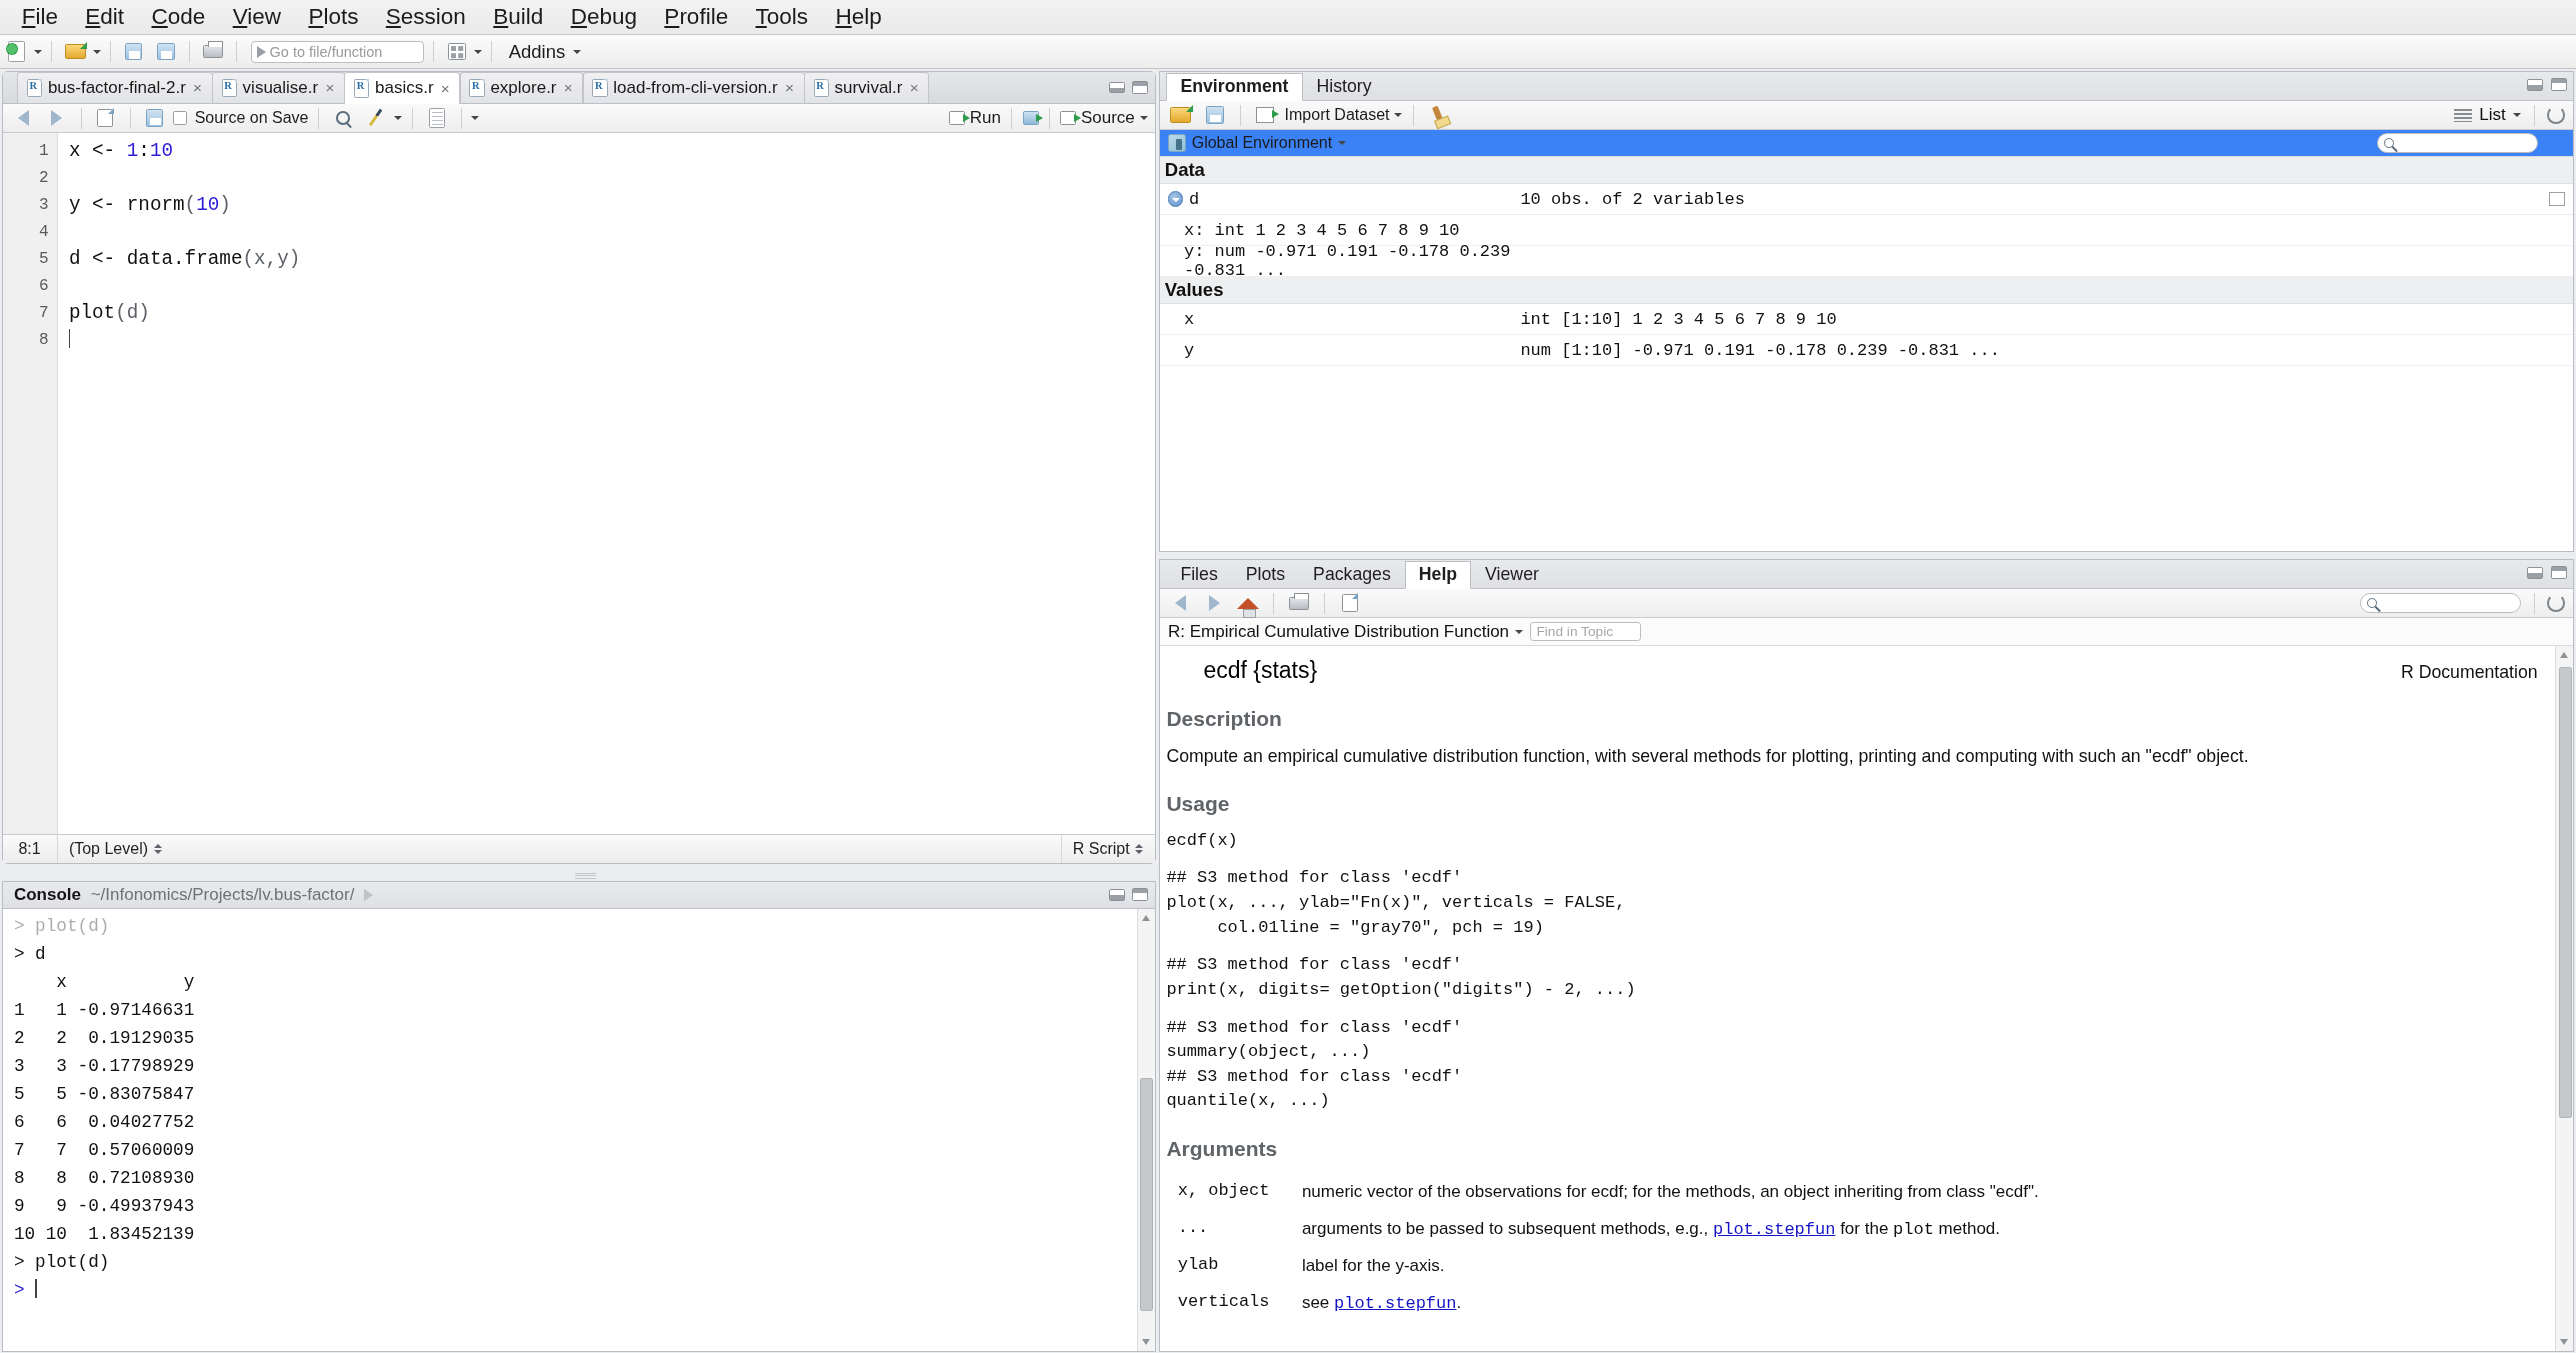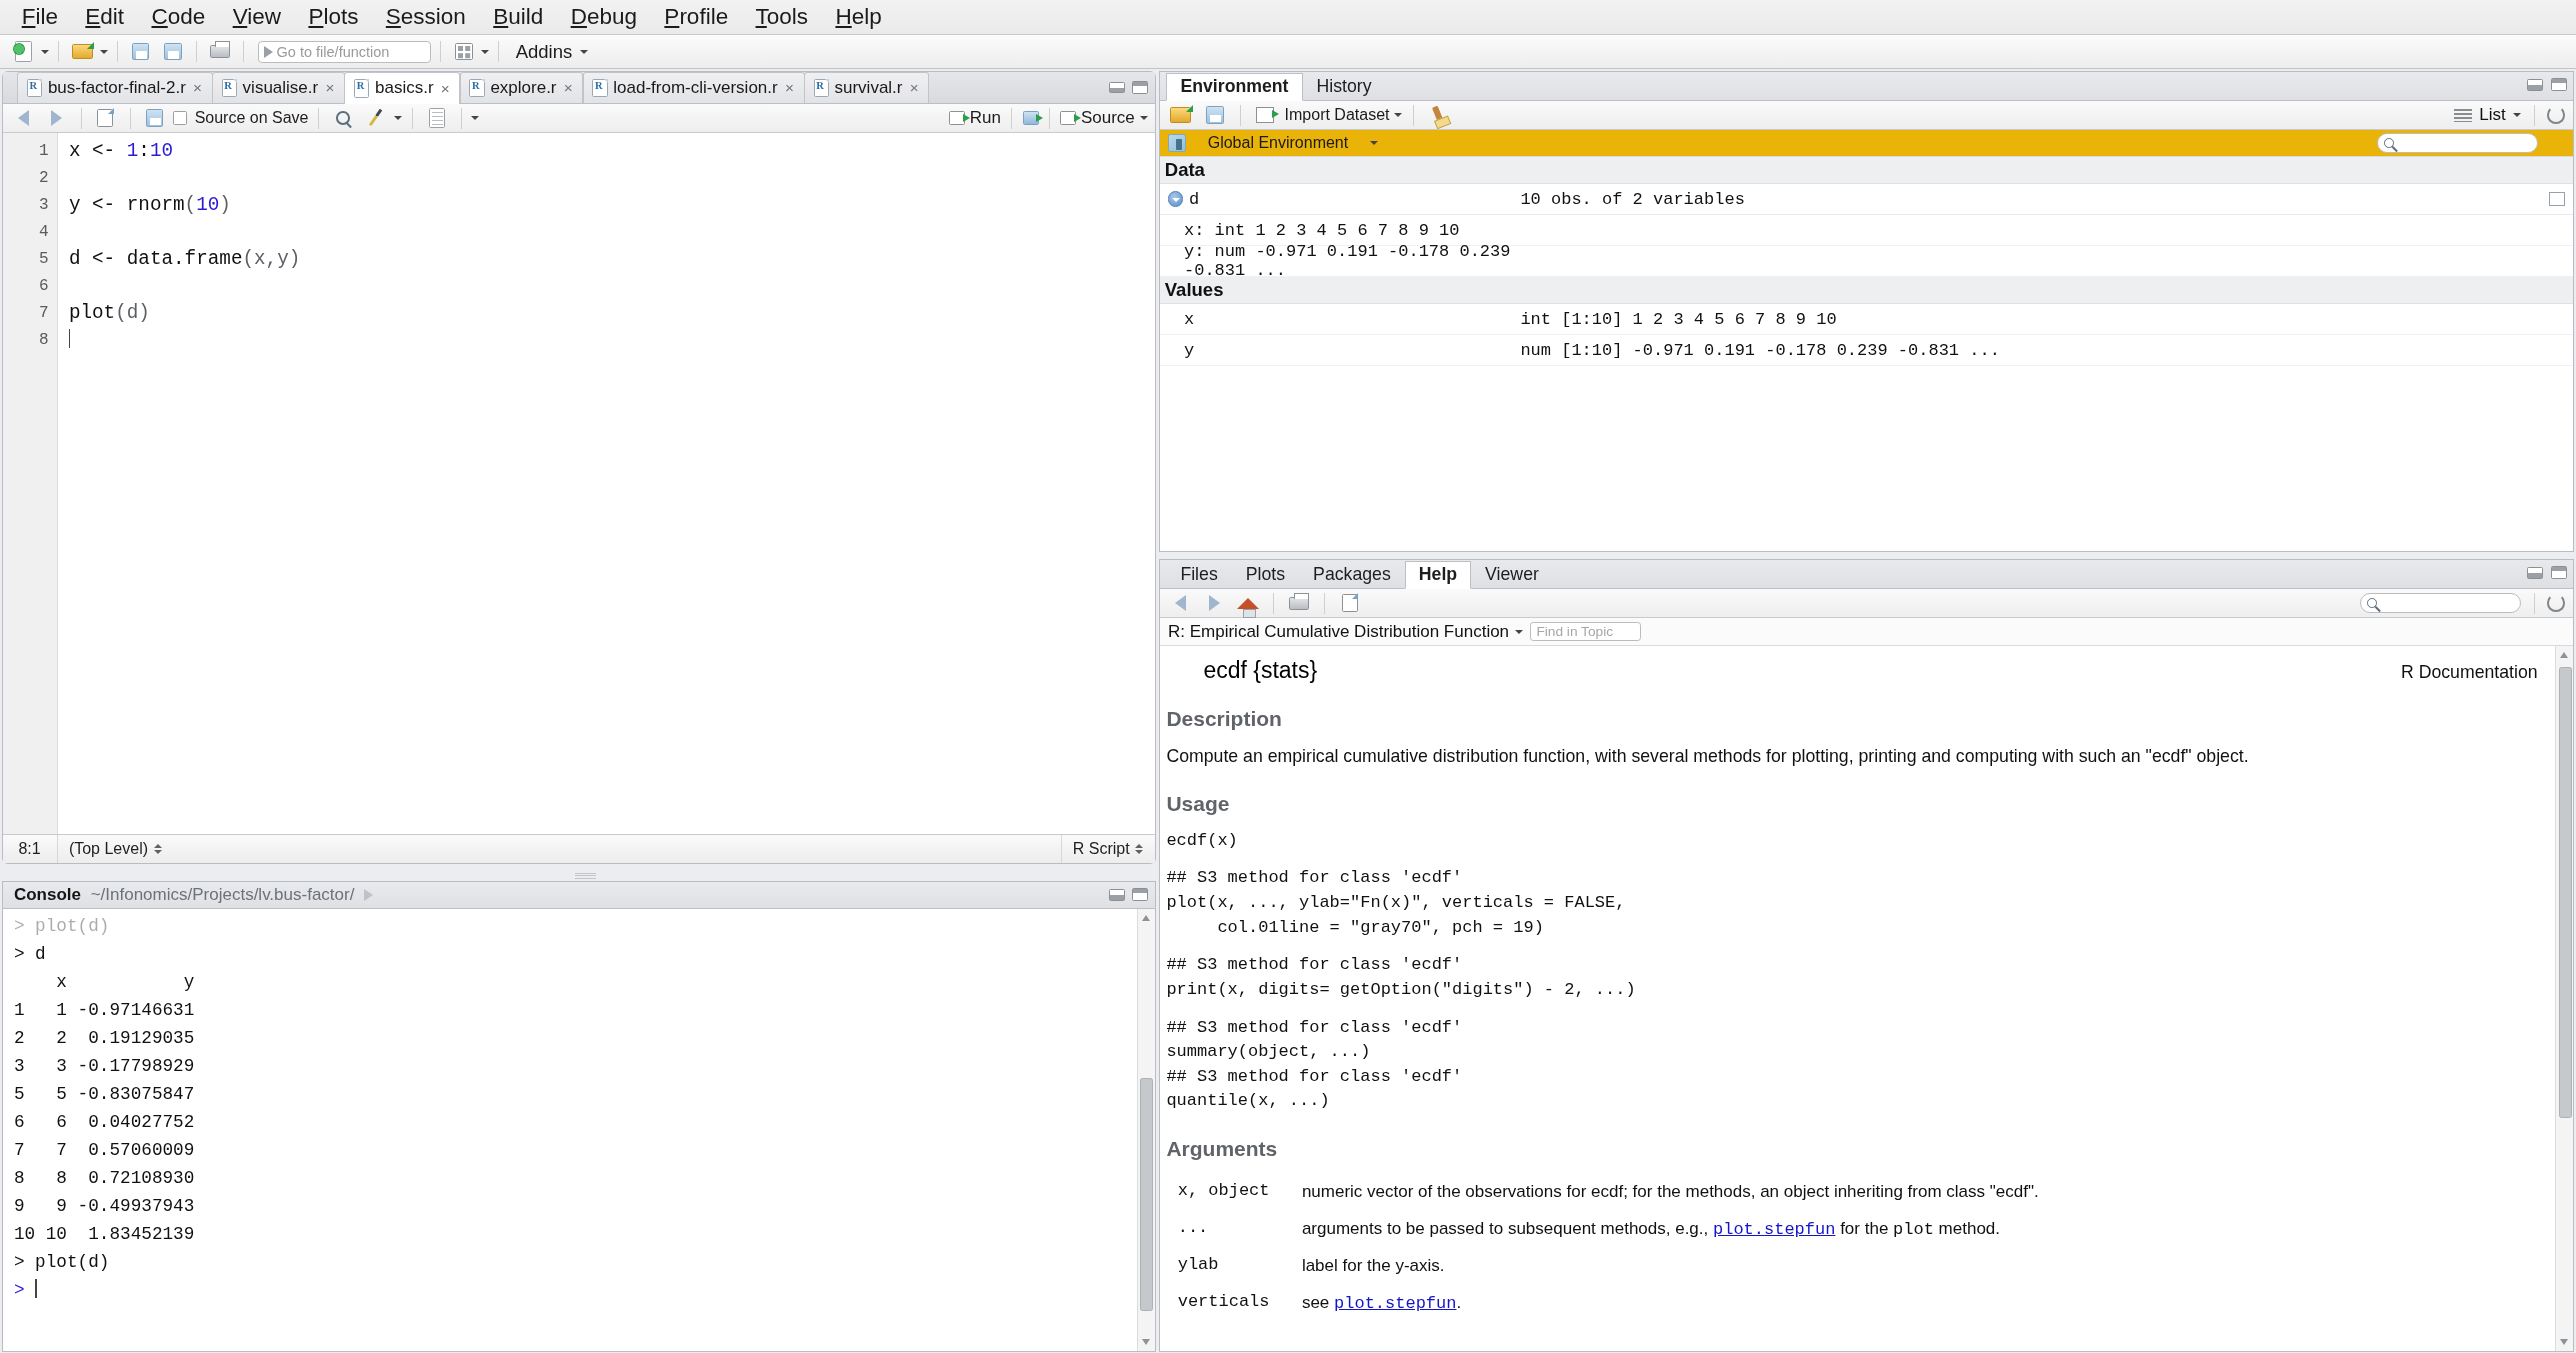--- a/index.html
+++ b/index.html
@@ -48,21 +48,21 @@
     width: 0; height: 0; border-left: 4px solid transparent;
     border-right: 4px solid transparent; border-top: 4.8px solid #444;
     display:inline-block;
   }
 
   
   .main-toolbar {
     position: absolute; top: 35px; left: 0; width: 2576px; height: 34px;
     background: linear-gradient(to bottom,#fbfbfb 0%,#ededed 100%);
     border-bottom: 0.8px solid #c4c4c4;
-    display: flex; align-items: center; padding-left: 9px; gap: 3.2px;
+    display: flex; align-items: center; padding-left: 2px; gap: 3.2px;
   }
   .tb-btn {
     width: 29px; height: 26px; display:flex; align-items:center; justify-content:center;
     position: relative;
   }
   .tb-sep { width:0.8px; height:21px; background:#cfcfcf; margin:0 5.6px; }
   .goto-box {
     width: 173px; height: 22px; border: 0.8px solid #bcbcbc; border-radius: 4px;
     background: #fff; display:flex; align-items:center; padding-left: 4.8px; gap:4px;
     margin-left: 4.8px;
@@ -201,22 +201,22 @@
   
   #env-pane { left: 1159px; top: 71px; width: 1415px; height: 481px; }
   .env-toolbar {
     height: 29px; background: linear-gradient(to bottom,#fafafa,#eeeeee);
     border-bottom:0.8px solid #c8cace; display:flex; align-items:center;
     padding: 0 6.4px; gap:4.8px; position:relative;
   }
   .import-lbl { font-size:16px; color:#1b1b1b; }
   .listmode { position:absolute; right:8px; display:flex; align-items:center; gap:7.2px;}
   .env-scope {
-    height: 27px; background:#eab308; border-bottom:0.8px solid #d8dadc;
-    display:flex; align-items:center; padding-left:8px; gap:22px; position:relative;
+    height: 27px; background:#3b82f6; border-bottom:0.8px solid #d8dadc;
+    display:flex; align-items:center; padding-left:8px; gap:6px; position:relative;
   }
   .env-scope-lbl { font-size:16px; color:#1b1b1b;}
   .srch-box {
     position:absolute; right: 35px; width: 161px; height:20px;
     border:0.8px solid #bcbcbc; border-radius:10.5px; background:#fff;
     display:flex; align-items:center; padding-left:6.4px;
   }
   .env-rows { position:absolute; top:85px; left:0; right:0; bottom:0; background:#fff;}
   .env-section {
     height: 27px; background:#eeeff1; border-bottom:0.8px solid #dfe1e3;

